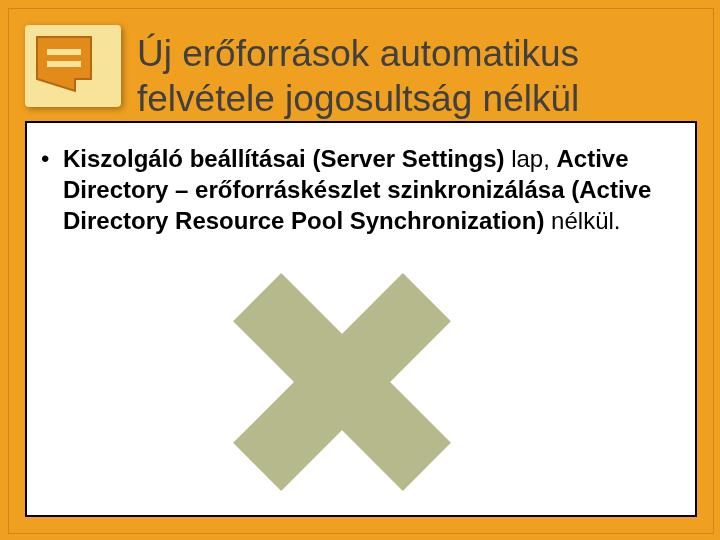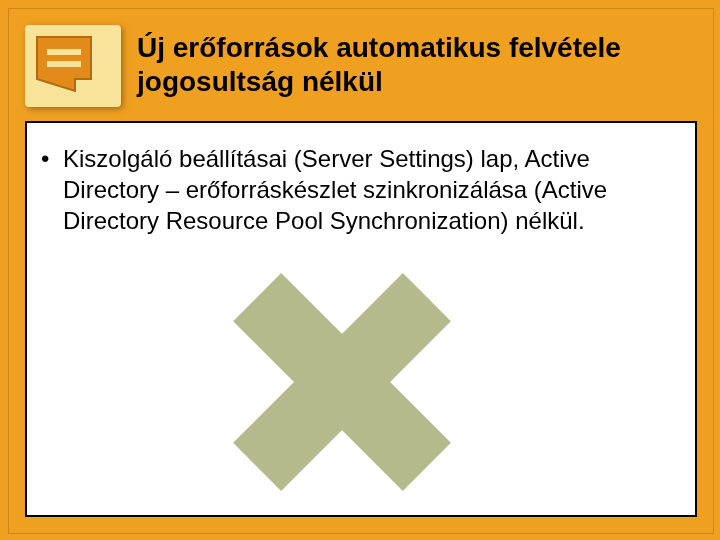--- a/index.html
+++ b/index.html
@@ -34,23 +34,23 @@
   .icon-box svg {
     position: absolute;
     top: 8px;
     left: 8px;
   }
   .title {
     position: absolute;
     top: 22px;
     left: 128px;
     width: 560px;
-    font-size: 28px;
-    font-weight: bold;
-    color: #000000;
+    font-size: 37px;
+    font-weight: normal;
+    color: #404040;
     line-height: 1.22;
   }
   .content {
     position: absolute;
     top: 112px;
     left: 16px;
     width: 672px;
     height: 396px;
     background: #ffffff;
     border: 2px solid #000000;
@@ -62,21 +62,21 @@
     font-size: 24px;
     color: #000000;
     line-height: 1.3;
   }
   .bullet::before {
     content: "•";
     position: absolute;
     left: -22px;
     top: 0;
   }
-  .bold { font-weight: normal; }
+  .bold { font-weight: bold; }
   .placeholder-x {
     position: absolute;
     top: 164px;
     left: 210px;
     width: 210px;
     height: 190px;
   }
   .placeholder-x .bar {
     position: absolute;
     top: 50%;

